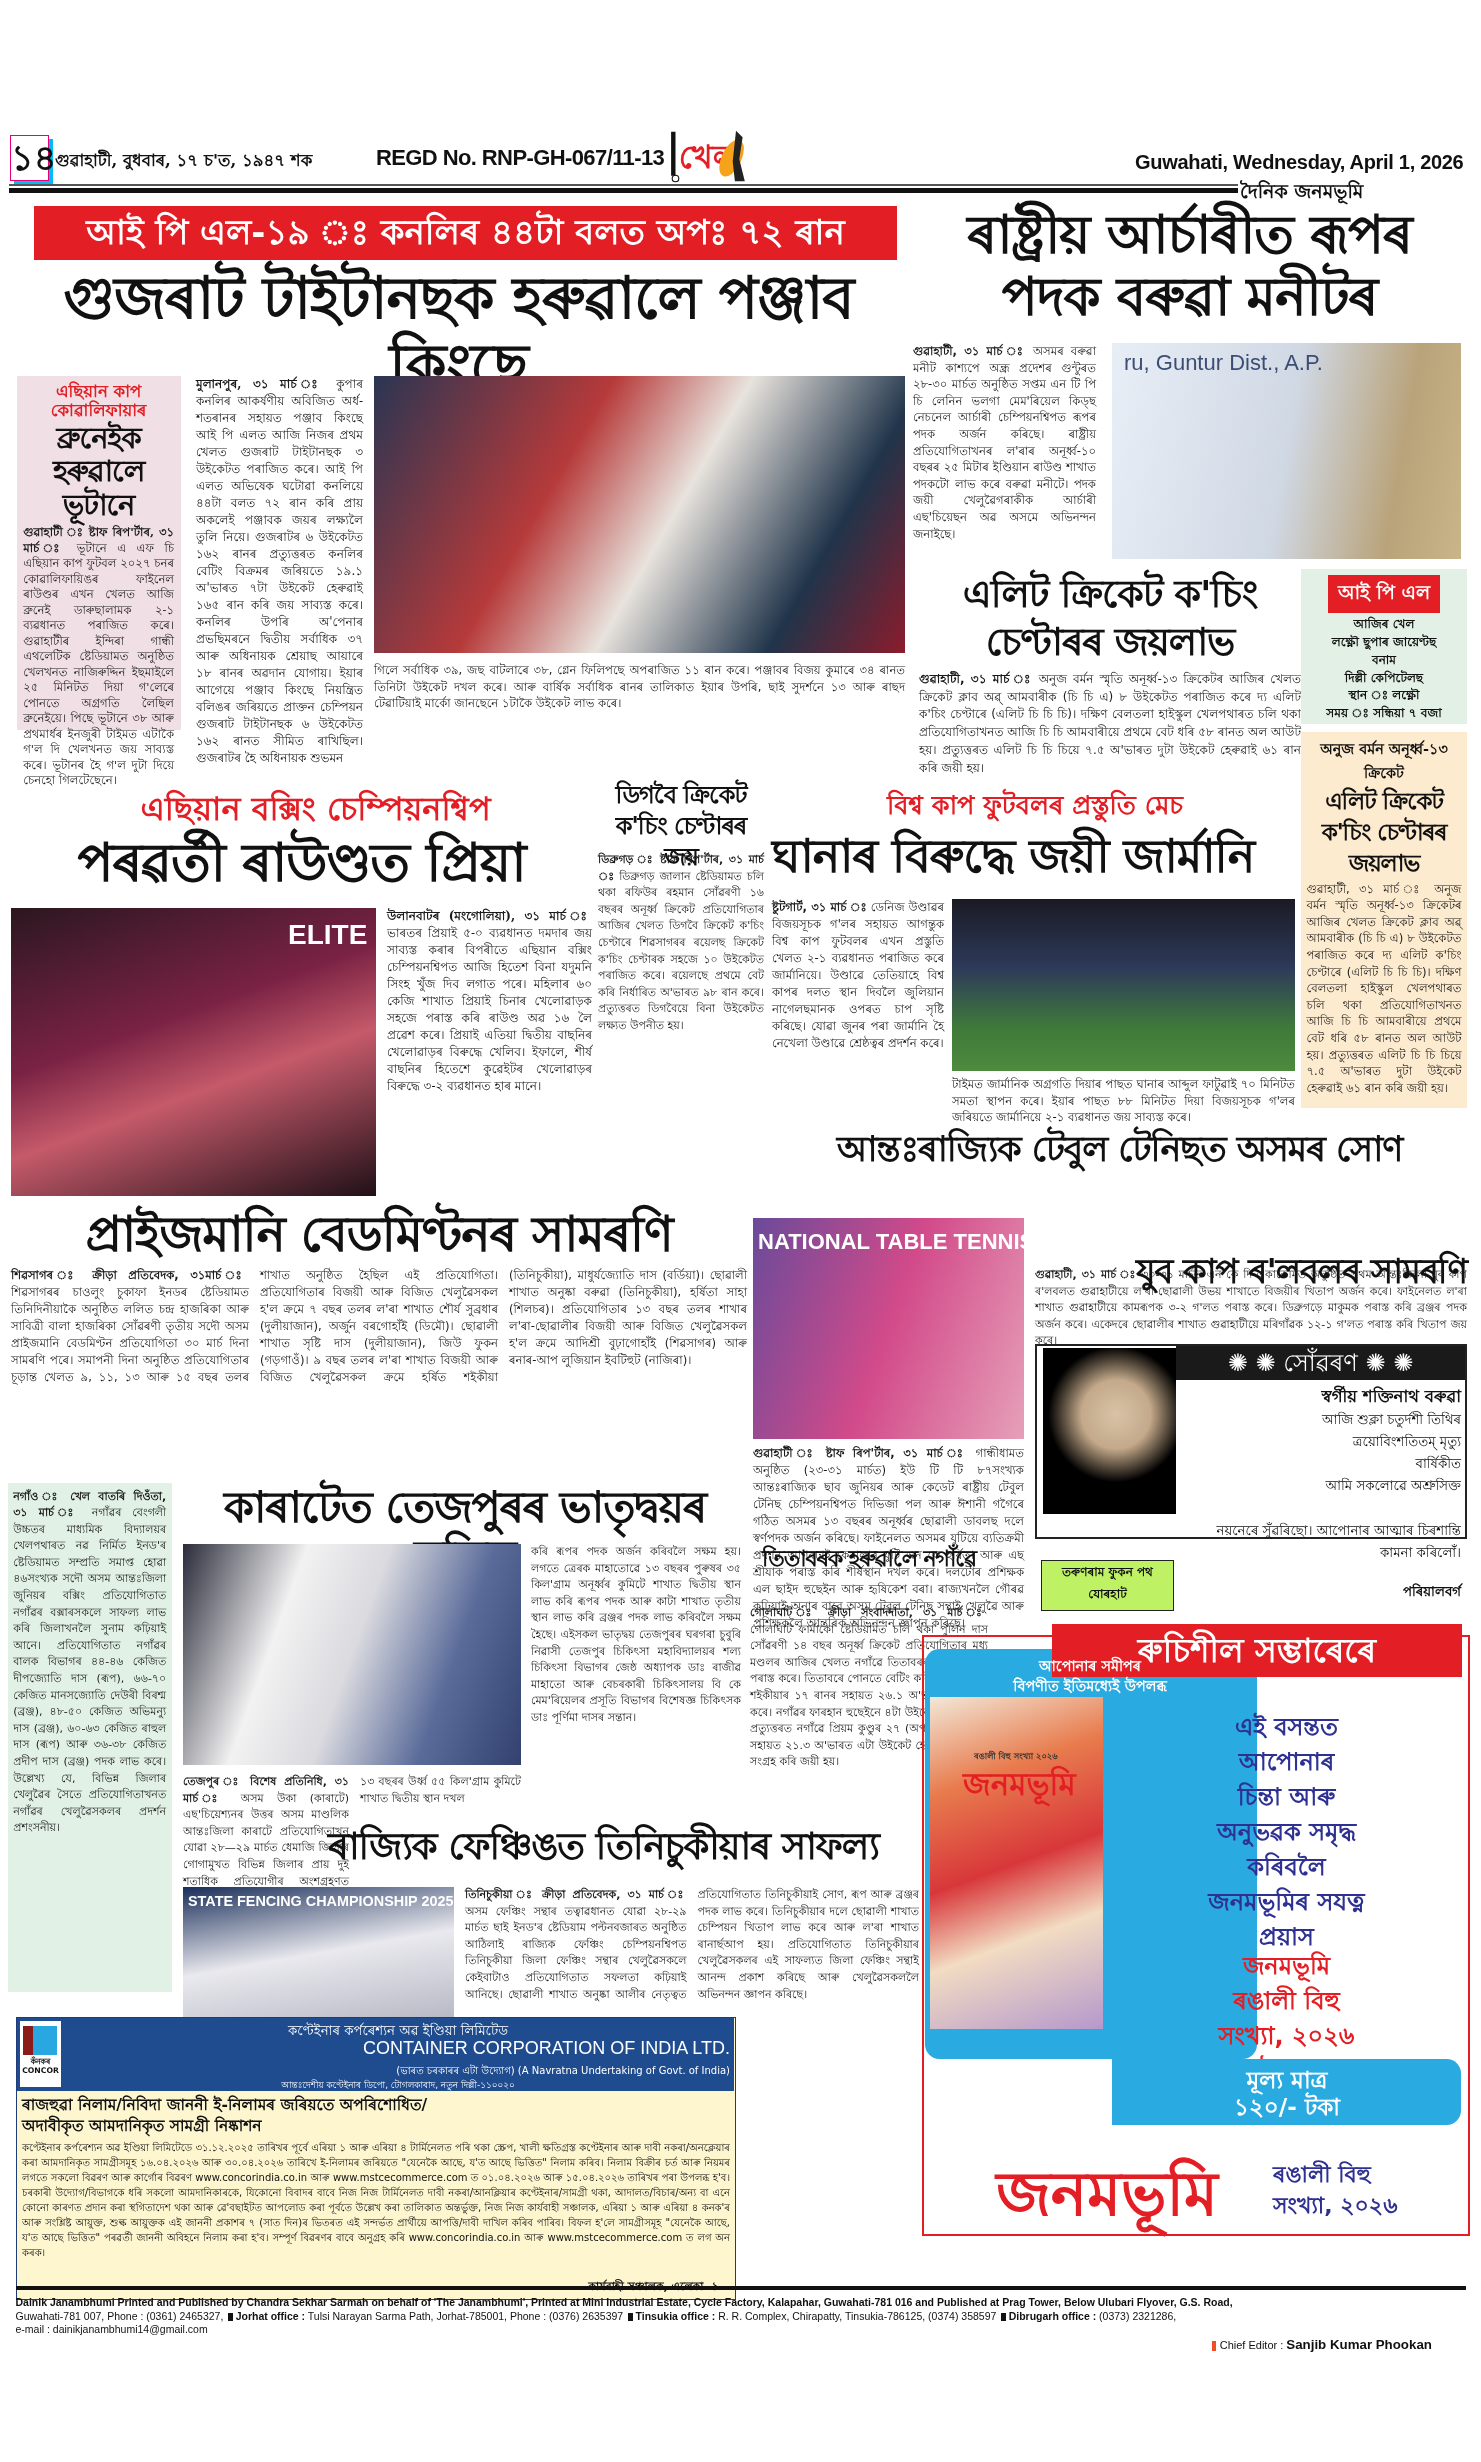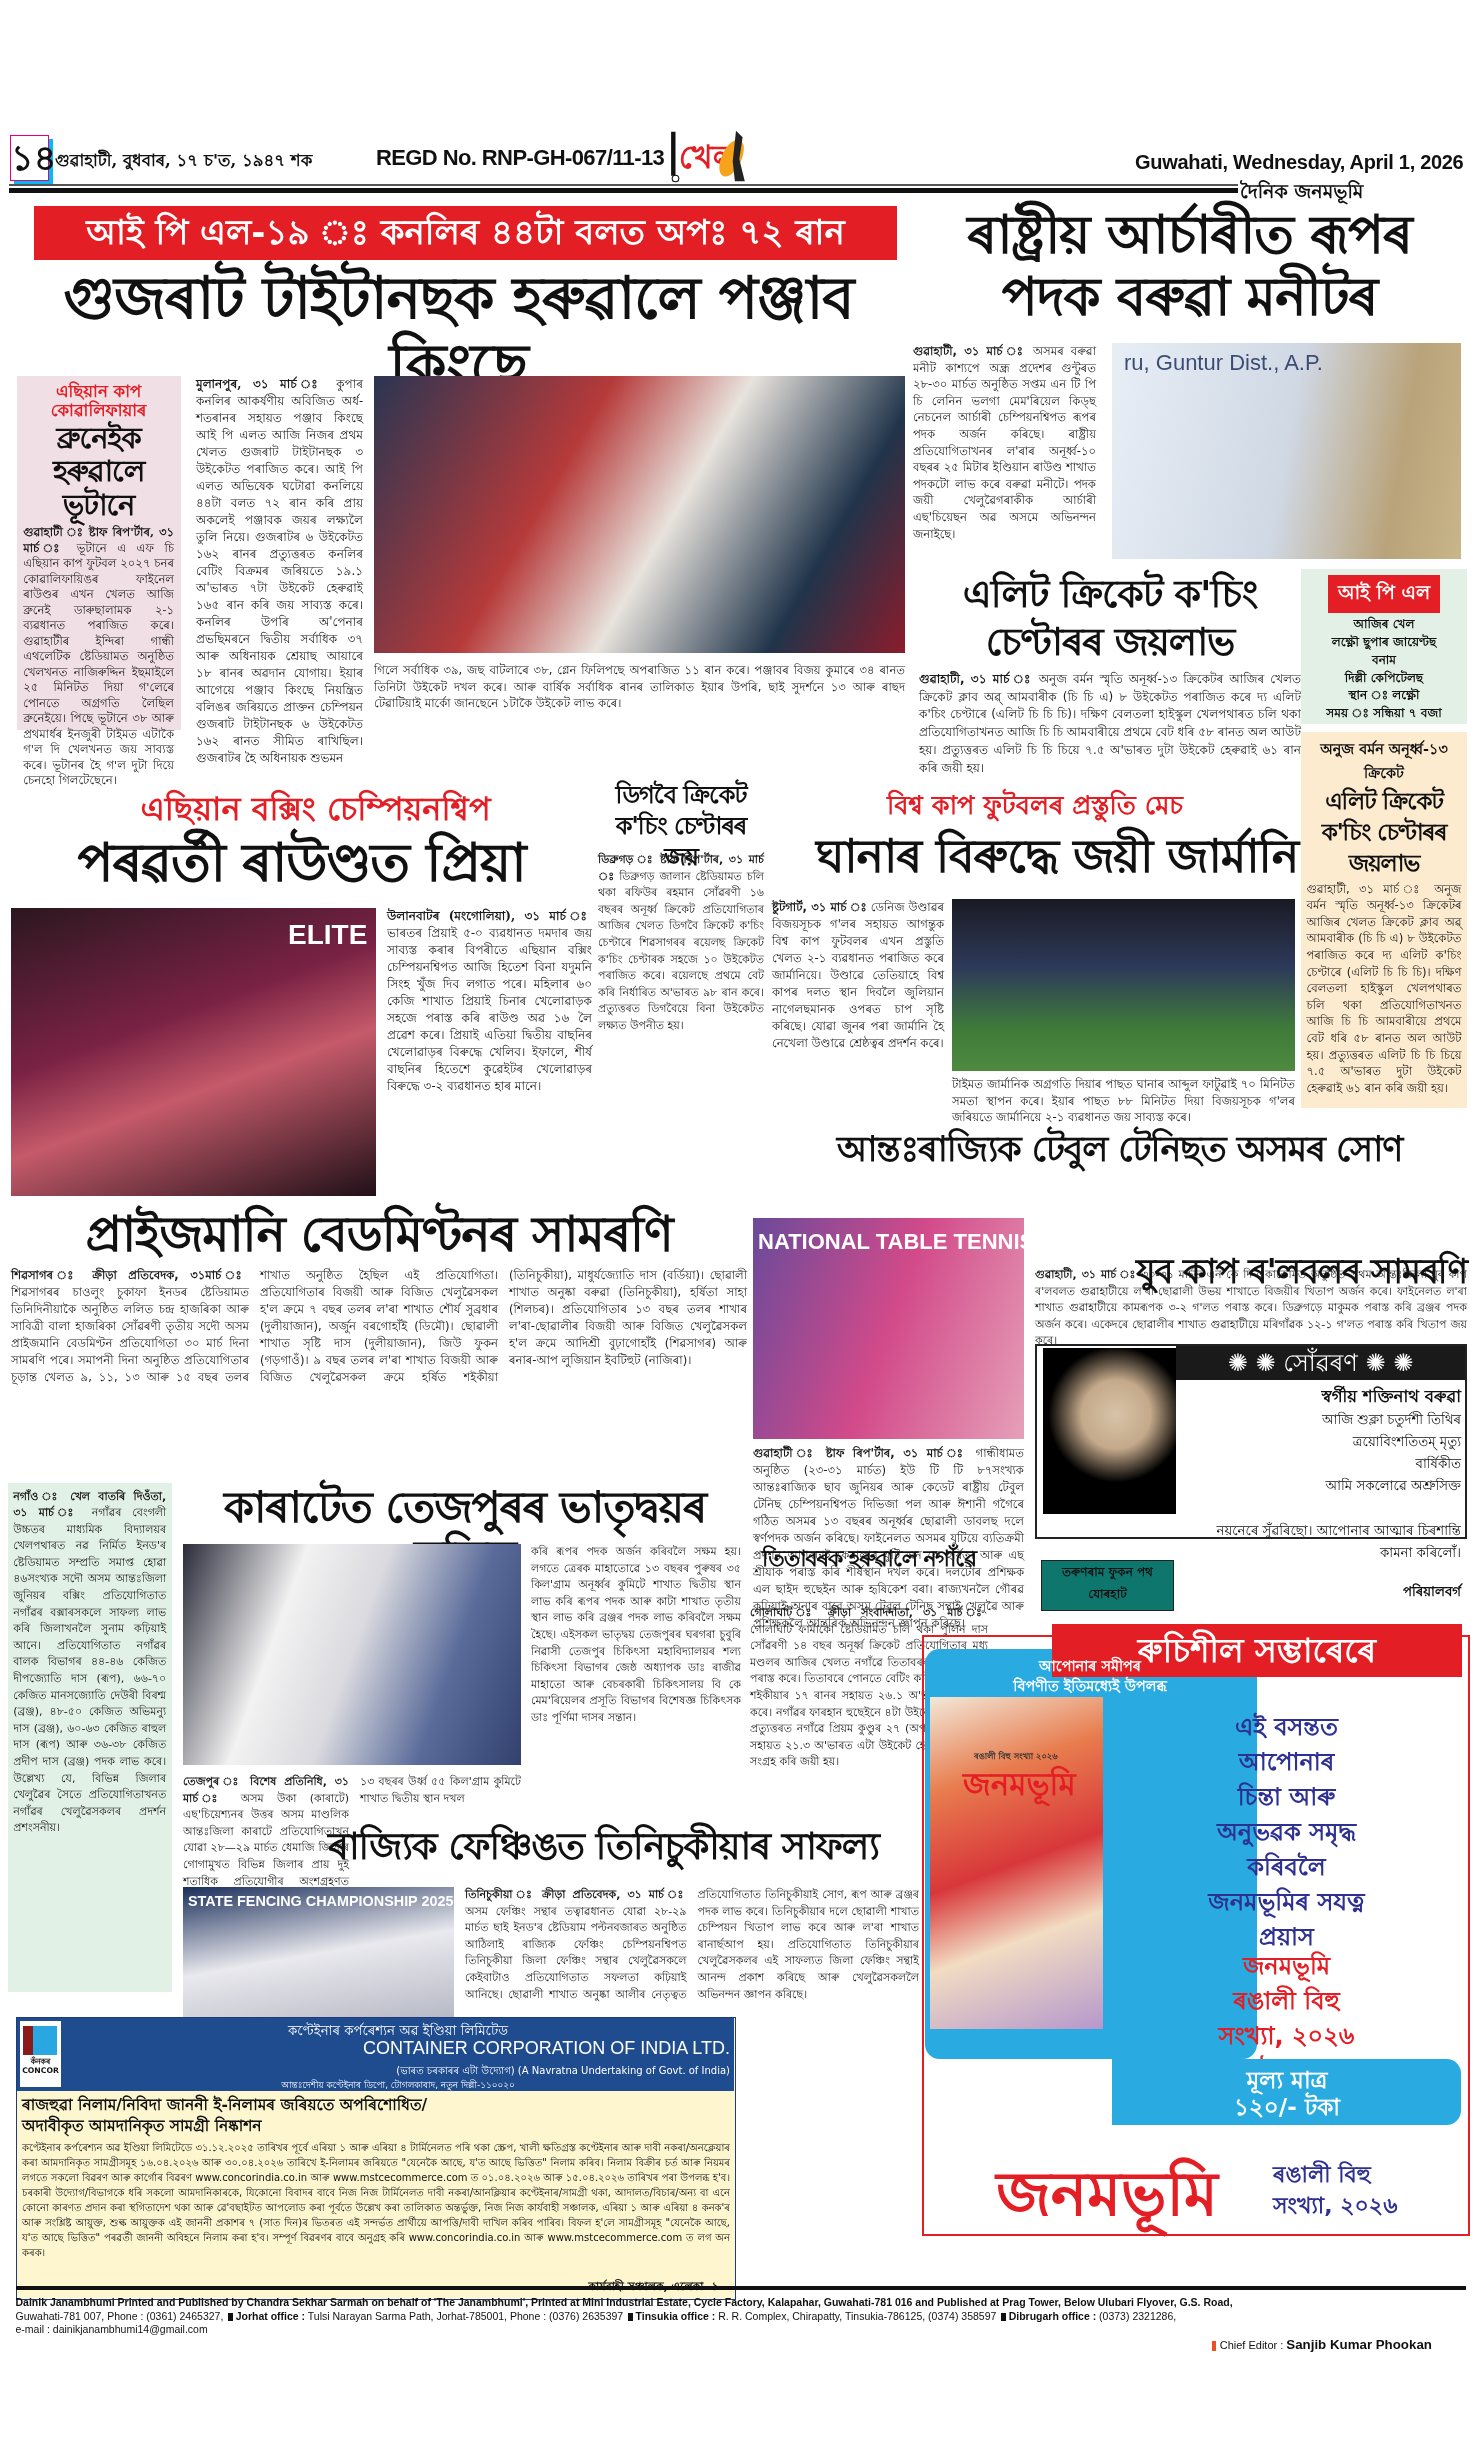--- a/index.html
+++ b/index.html
@@ -64,21 +64,21 @@
   #box-photo { left: 11px; top: 908px; width: 365px; height: 288px; background: linear-gradient(160deg, #2b1720 0%, #7a2244 40%, #c55a6a 60%, #201018 100%); }
   #box-photo-text { left: 288px; top: 919px; font-size: 28px; color: #fff; font-weight: bold; font-family: "Liberation Sans", sans-serif; }
   #box-body { left: 387px; top: 908px; width: 205px; font-size: 11.6px; line-height: 17px; }
 
   
   #dig-head { left: 598px; top: 780px; width: 166px; font-size: 24px; text-align: center; line-height: 31px; }
   #dig-body { left: 598px; top: 852px; width: 166px; font-size: 11px; line-height: 16.6px; }
 
   
   #fb-kicker { left: 772px; top: 791px; width: 526px; font-size: 25.5px; text-align: center; }
-  #fb-head { left: 772px; top: 830px; width: 526px; font-size: 46px; text-align: right; }
+  #fb-head { left: 772px; top: 830px; width: 526px; font-size: 46px; text-align: left; }
   #fb-body { left: 772px; top: 899px; width: 172px; font-size: 11.6px; line-height: 17px; }
   #fb-photo { left: 952px; top: 899px; width: 343px; height: 172px; background: linear-gradient(180deg, #1a1a24 0%, #2e3a5a 40%, #3f7a3a 75%, #4e8a3e 100%); }
   #fb-caption { left: 952px; top: 1076px; width: 343px; font-size: 11.6px; line-height: 16.6px; }
 
   
   #tt-head { left: 772px; top: 1129px; width: 695px; font-size: 35px; text-align: center; }
   #tt-photo { left: 753px; top: 1218px; width: 271px; height: 221px; background: linear-gradient(110deg, #6a4a9a 0%, #d24a8a 50%, #e6a0b8 100%); }
   #tt-photo-text { left: 758px; top: 1229px; font-size: 22px; color: #fff; font-weight: bold; font-family: "Liberation Sans", sans-serif; }
   #tt-body { left: 753px; top: 1445px; width: 271px; font-size: 11.6px; line-height: 17px; }
 
@@ -91,21 +91,21 @@
   #yuva-body { left: 1035px; top: 1267px; width: 432px; font-size: 11px; line-height: 16.6px; }
 
   
   #obit-box { left: 1035px; top: 1344px; width: 432px; height: 195px; border: 2.2px solid #222; }
   #obit-photo { left: 1043px; top: 1348px; width: 133px; height: 166px; background: radial-gradient(circle at 55% 40%, #d8c3a8 0%, #c4a98a 28%, #000 55%); }
   #obit-title-bar { left: 1176px; top: 1346px; width: 289px; height: 34px; background: #1a1a1a; color: #fff; font-size: 24px; text-align: center; line-height: 34px; }
   #obit-name { left: 1179px; top: 1384px; width: 282px; text-align: right; font-size: 16.6px; font-weight: bold; }
   .obit-line { font-size: 13.3px; line-height: 22px; text-align: right; font-family: "DejaVu Serif", serif; }
   #obit-text { left: 1179px; top: 1409px; width: 282px; }
   #obit-text2 { left: 1043px; top: 1520px; width: 418px; }
-  #obit-addr { left: 1041px; top: 1560px; width: 133px; height: 51px; background: #0f766e; border: 1.7px solid #222; text-align: center; font-size: 12px; font-weight: bold; line-height: 22px; }
+  #obit-addr { left: 1041px; top: 1560px; width: 133px; height: 51px; background: #bef264; border: 1.7px solid #222; text-align: center; font-size: 12px; font-weight: bold; line-height: 22px; }
   #obit-family { left: 1328px; top: 1582px; width: 133px; text-align: right; font-size: 13.3px; font-weight: bold; }
 
   
   #inter-box { left: 7.7px; top: 1483px; width: 164px; height: 509px; background: #e2f1e6; padding: 5.5px; }
   #inter-head { font-size: 24px; text-align: center; line-height: 34px; }
   #inter-body { font-size: 11px; line-height: 16.6px; }
 
   
   #kar-head { left: 177px; top: 1483px; width: 576px; font-size: 43px; text-align: center; }
   #kar-photo { left: 183px; top: 1544px; width: 338px; height: 221px; background: linear-gradient(110deg, #2a2a3a 0%, #f2f2f2 30%, #dadadf 50%, #5a6b9a 75%, #32416e 100%); }

